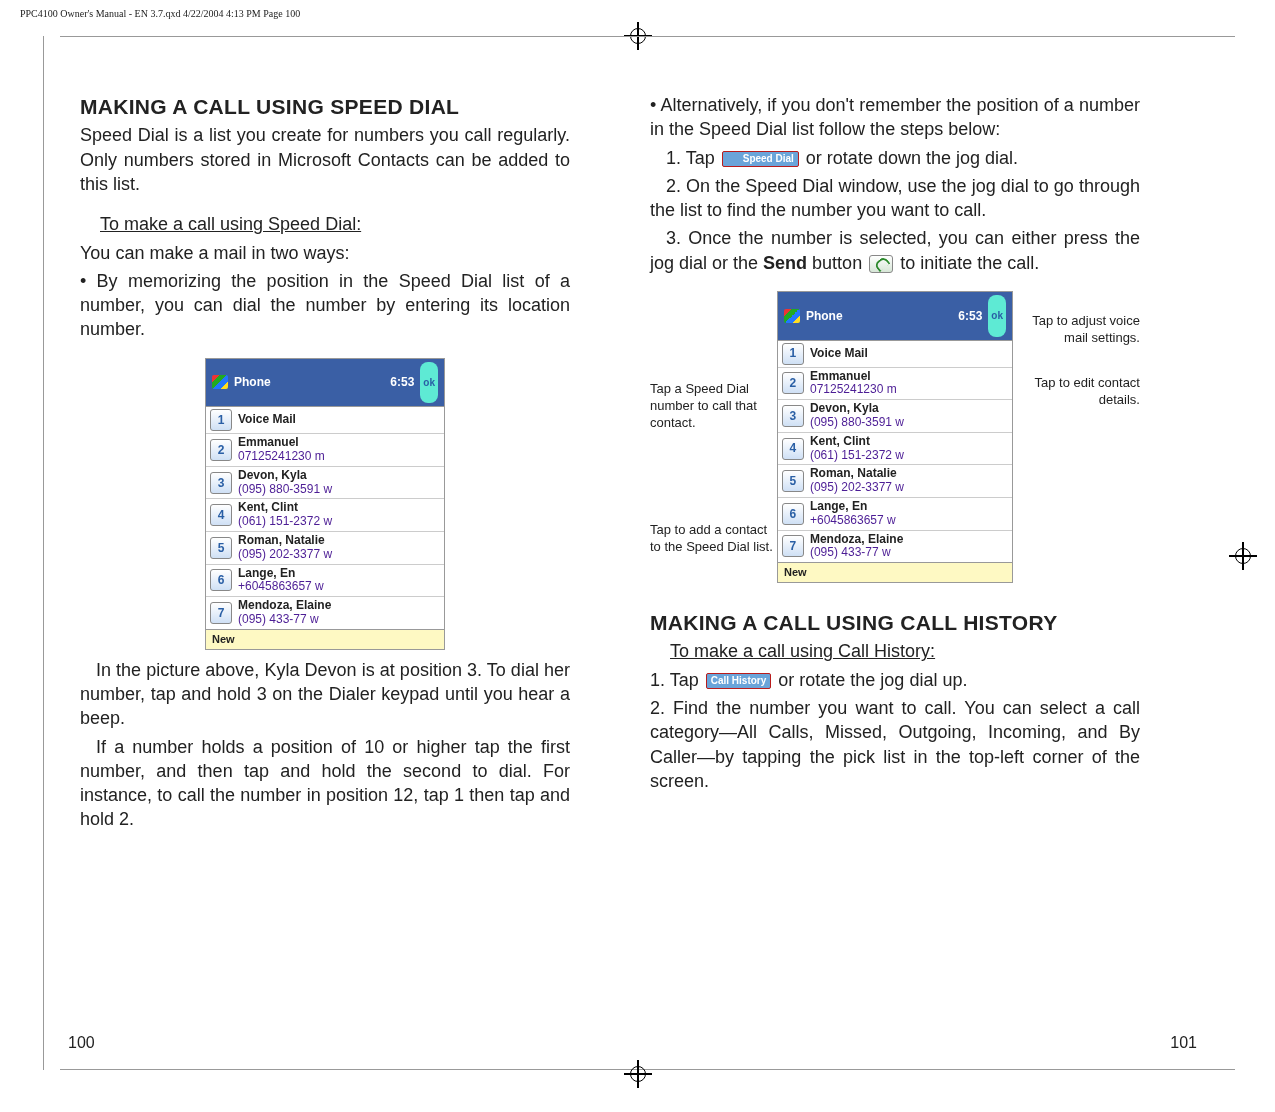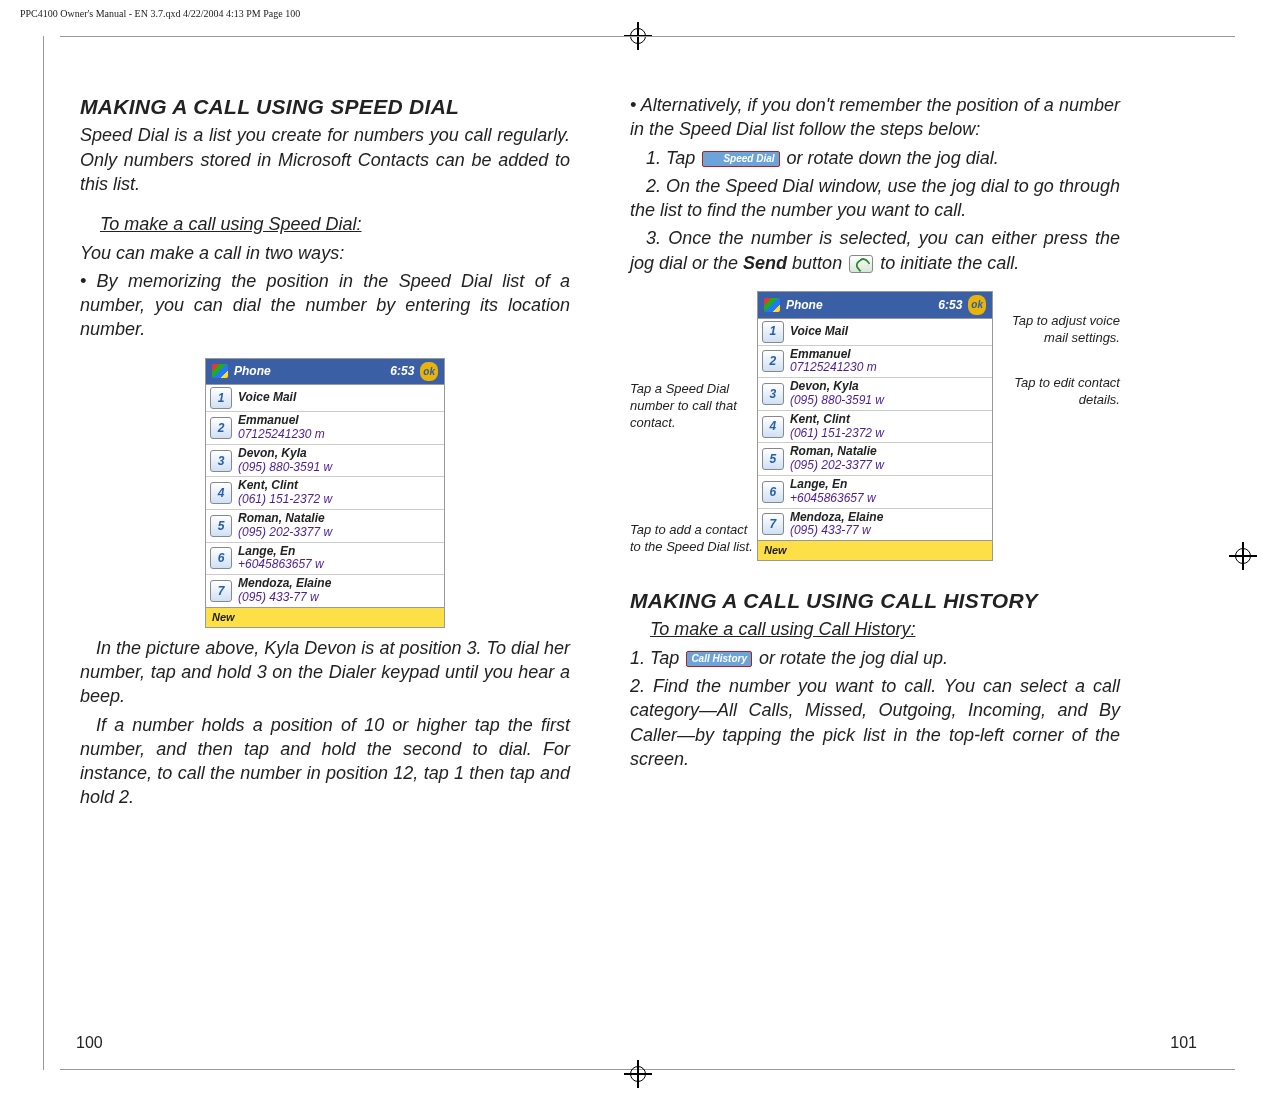--- a/index.html
+++ b/index.html
@@ -33,23 +33,22 @@
     content:"";position:absolute;background:#000;
   }
   .reg-top::before{left:13px;top:0;width:2px;height:28px;}
   .reg-top::after{top:13px;left:0;height:2px;width:28px;}
   .reg-circ{
     position:absolute;border:1px solid #000;border-radius:50%;
     width:14px;height:14px;top:6px;left:6px;
   }
   .page{
     display:flex;
-    gap:60px;
+    gap:80px;
     padding:70px 70px 20px 80px;
-    font-style:italic;
   }
   .col{
     width:490px;
     font-size:18px;
     line-height:1.35;
     text-align:justify;
   }
   h2{
     font-size:21px;
     font-weight:bold;
@@ -76,42 +75,42 @@
     border:1px solid #999;
     border-bottom:none;
   }
   .fig-titlebar .flag{
     width:16px;height:14px;
     background:linear-gradient(135deg,#e33 0 25%,#2a2 0 50%,#27f 0 75%,#fd2 0);
     border-radius:2px;
   }
   .fig-titlebar .sp{flex:1;}
   .ok{
-    background:#eab308;color:#2a5fa5;border-radius:8px;
-    font-size:10px;padding:3px 3px;font-weight:bold;
+    background:#5eead4;color:#2a5fa5;border-radius:8px;
+    font-size:10px;padding:14px 3px;font-weight:bold;
   }
   .fig-list{
     border:1px solid #999;font-size:12px;background:#fff;
   }
   .fig-row{
     display:flex;align-items:center;border-bottom:1px solid #ccc;
     padding:2px 4px;gap:6px;
   }
   .fig-row:last-child{border-bottom:none;}
   .numbtn{
     width:20px;height:20px;border:1px solid #888;border-radius:3px;
     background:linear-gradient(#fff,#cfe0f5);
     color:#2a5fa5;font-weight:bold;font-size:12px;
     display:flex;align-items:center;justify-content:center;
   }
   .rinfo{line-height:1.15;}
   .rname{font-weight:bold;}
   .rsub{color:#4c1d95;}
   .newbar{
-    background:#fde047;font-size:11px;font-weight:bold;
+    background:#fef9c3;font-size:11px;font-weight:bold;
     padding:2px 6px;border:1px solid #999;border-top:none;
   }
   .inline-btn{
     display:inline-block;vertical-align:middle;
     background:#6aa4d9;color:#fff;border:1px solid #b91c1c;
     font-size:10px;font-weight:bold;padding:1px 4px;border-radius:2px;
     margin:0 2px;line-height:1.2;
   }
   .send-btn{
     display:inline-block;vertical-align:middle;
@@ -128,21 +127,21 @@
     margin:14px 0 26px 0;
   }
   .ann-left,.ann-right{
     font-size:13px;line-height:1.3;width:125px;
   }
   .ann-left{text-align:left;}
   .ann-right{text-align:right;}
   .pagenum{
     position:absolute;bottom:60px;font-size:16px;
   }
-  .pn-left{left:76px;}
+  .pn-left{left:68px;}
   .pn-right{right:78px;}
   .crop-bot{
     position:absolute;bottom:42px;left:60px;right:40px;
     border-top:1px solid #999;
   }
   .reg-bot{
     position:absolute;bottom:24px;left:50%;
     transform:translateX(-50%);
     width:28px;height:28px;
   }
@@ -172,21 +171,21 @@
 <div class="reg-side">
     <div class="reg-circ"></div>
   </div>
 
 <div class="page">
 
   <div class="col">
     <h2>MAKING A CALL USING SPEED DIAL</h2>
     <p class="blk">Speed Dial is a list you create for numbers you call regularly. Only numbers stored in Microsoft Contacts can be added to this list.</p>
     <p><span class="u">To make a call using Speed Dial:</span></p>
-    <p>You can make a call in two ways:</p>
+    <p>You can make a mail in two ways:</p>
     <p class="blk">•   By memorizing the position in the Speed Dial list of a number, you can dial the number by entering its location number.</p>
 
     <div class="figure">
       <div class="fig-titlebar">
         <span class="flag"></span>
         <span>Phone</span>
         <span class="sp"></span>
         <span>6:53</span>
         <span class="ok">ok</span>
       </div>

